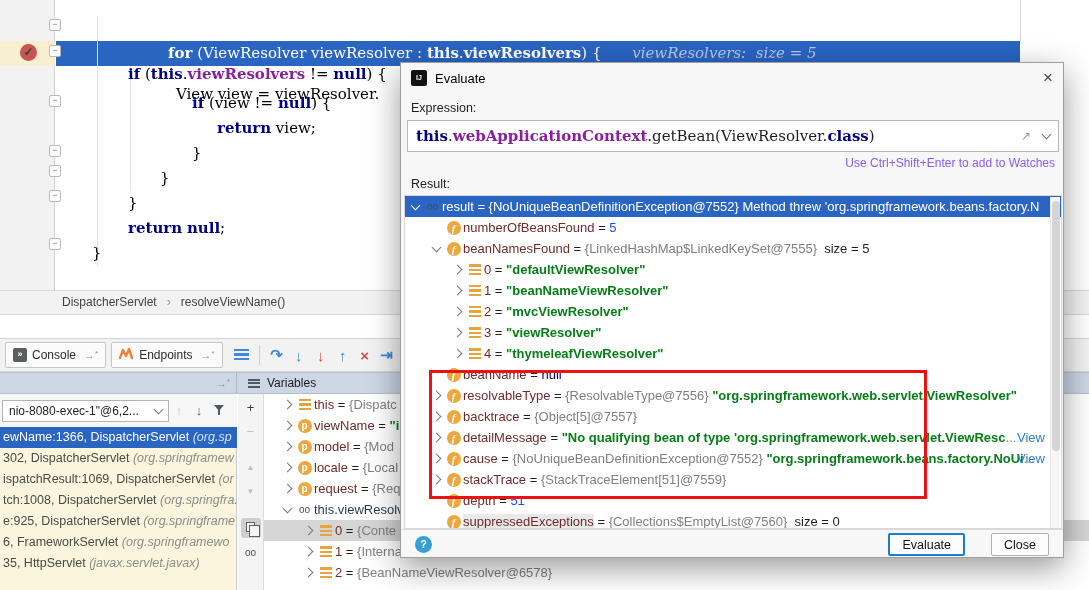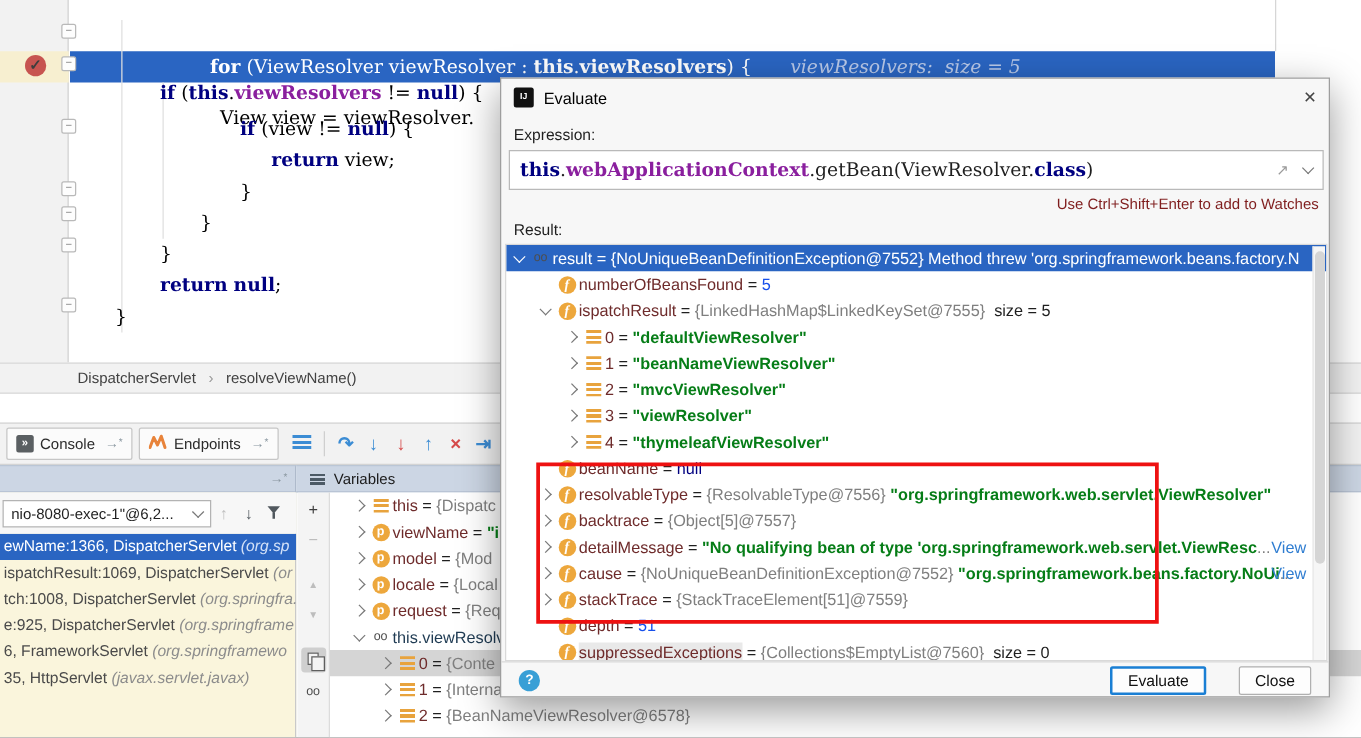--- a/index.html
+++ b/index.html
@@ -105,21 +105,21 @@
   .ij-logo{ width:16px; height:16px; background:#111; color:#fff; font-size:7px; font-weight:bold;
     text-align:center; line-height:16px; border-radius:2px; }
   .dlg-close{ margin-left:auto; font-size:17px; color:#444; line-height:16px; }
   .lbl{ position:absolute; left:10px; font-size:12.5px; color:#1f1f1f; }
   .expr-lbl{ top:38px; }
   .expr-field{ position:absolute; left:6px; top:57px; width:652px; height:32px; background:#fff;
     border:1px solid #b9b9b9; display:flex; align-items:center; padding:0 8px; white-space:nowrap; overflow:hidden;
     font-family:"DejaVu Serif","Liberation Serif",serif; font-size:15px; }
   .expr-right{ margin-left:auto; display:flex; align-items:center; gap:12px; color:#9a9a9a;
     font-family:"Liberation Sans",sans-serif; font-size:12px; }
-  .watch-hint{ position:absolute; right:8px; top:93px; font-size:12px; color:#7f1d1d; }
+  .watch-hint{ position:absolute; right:8px; top:93px; font-size:12px; color:#8b5cf6; }
   .result-lbl{ top:114px; }
   .result-box{ position:absolute; left:3px; top:132px; width:658px; height:334px; background:#fff;
     border:1px solid #d9d9d9; overflow:hidden; }
   .trow{ display:flex; align-items:center; height:21px; white-space:nowrap; overflow:hidden;
     position:relative; font-size:13px; padding-right:14px; }
   .trow.sel{ background:var(--accent,#2a65c2); }
   .trow.sel .tk{ color:#fff; }
   .view-link{ position:absolute; right:16px; color:#2f7dd1; }
   .red-rect{ position:absolute; left:24px; top:174px; width:498px; height:129px;
     border:3px solid var(--annotation,#ee1111); z-index:12; pointer-events:none; }
@@ -219,20 +219,21 @@
       <div class="thread-dd">
         <span>nio-8080-exec-1"@6,2...</span>
         <span class="chev down"></span>
       </div>
       <span class="thr-ico" style="color:#c0c0c0">↑</span>
       <span class="thr-ico" style="color:#51585e">↓</span>
       <span class="thr-ico"><span class="ico-funnel"></span></span>
     </div>
     <div id="frame-rows">
         <div class="frow sel"><span>ewName:1366, DispatcherServlet </span><span class="pkg">(org.sp</span></div>
+        <div class="frow"><span>302, DispatcherServlet </span><span class="pkg">(org.springframew</span></div>
         <div class="frow"><span>ispatchResult:1069, DispatcherServlet </span><span class="pkg">(or</span></div>
         <div class="frow"><span>tch:1008, DispatcherServlet </span><span class="pkg">(org.springfra.</span></div>
         <div class="frow"><span>e:925, DispatcherServlet </span><span class="pkg">(org.springframe</span></div>
         <div class="frow"><span>6, FrameworkServlet </span><span class="pkg">(org.springframewo</span></div>
         <div class="frow"><span>35, HttpServlet </span><span class="pkg">(javax.servlet.javax)</span></div>
       </div>
   </div>
 
   <div class="vtoolbar" id="vtool">
       <span class="vtico" style="color: rgb(61, 61, 61);">+</span>
@@ -379,21 +380,21 @@
             <span class="tk tk-p"> = </span>
             <span class="tk tk-n">5</span>
           </div>
           <div class="trow" style="padding-left: 24px;">
             <span class="slot-chev">
               <span class="chev down"></span>
             </span>
             <span class="slot-ico">
               <span class="ico-f">f</span>
             </span>
-            <span class="tk tk-m">ispatchResult</span>
+            <span class="tk tk-m">beanNamesFound</span>
             <span class="tk tk-p"> = </span>
             <span class="tk tk-g">{LinkedHashMap$LinkedKeySet@7555}</span>
             <span class="tk tk-p">  size = 5</span>
           </div>
           <div class="trow" style="padding-left: 45px;">
             <span class="slot-chev">
               <span class="chev right"></span>
             </span>
             <span class="slot-ico">
               <span class="ico-bars"></span>

